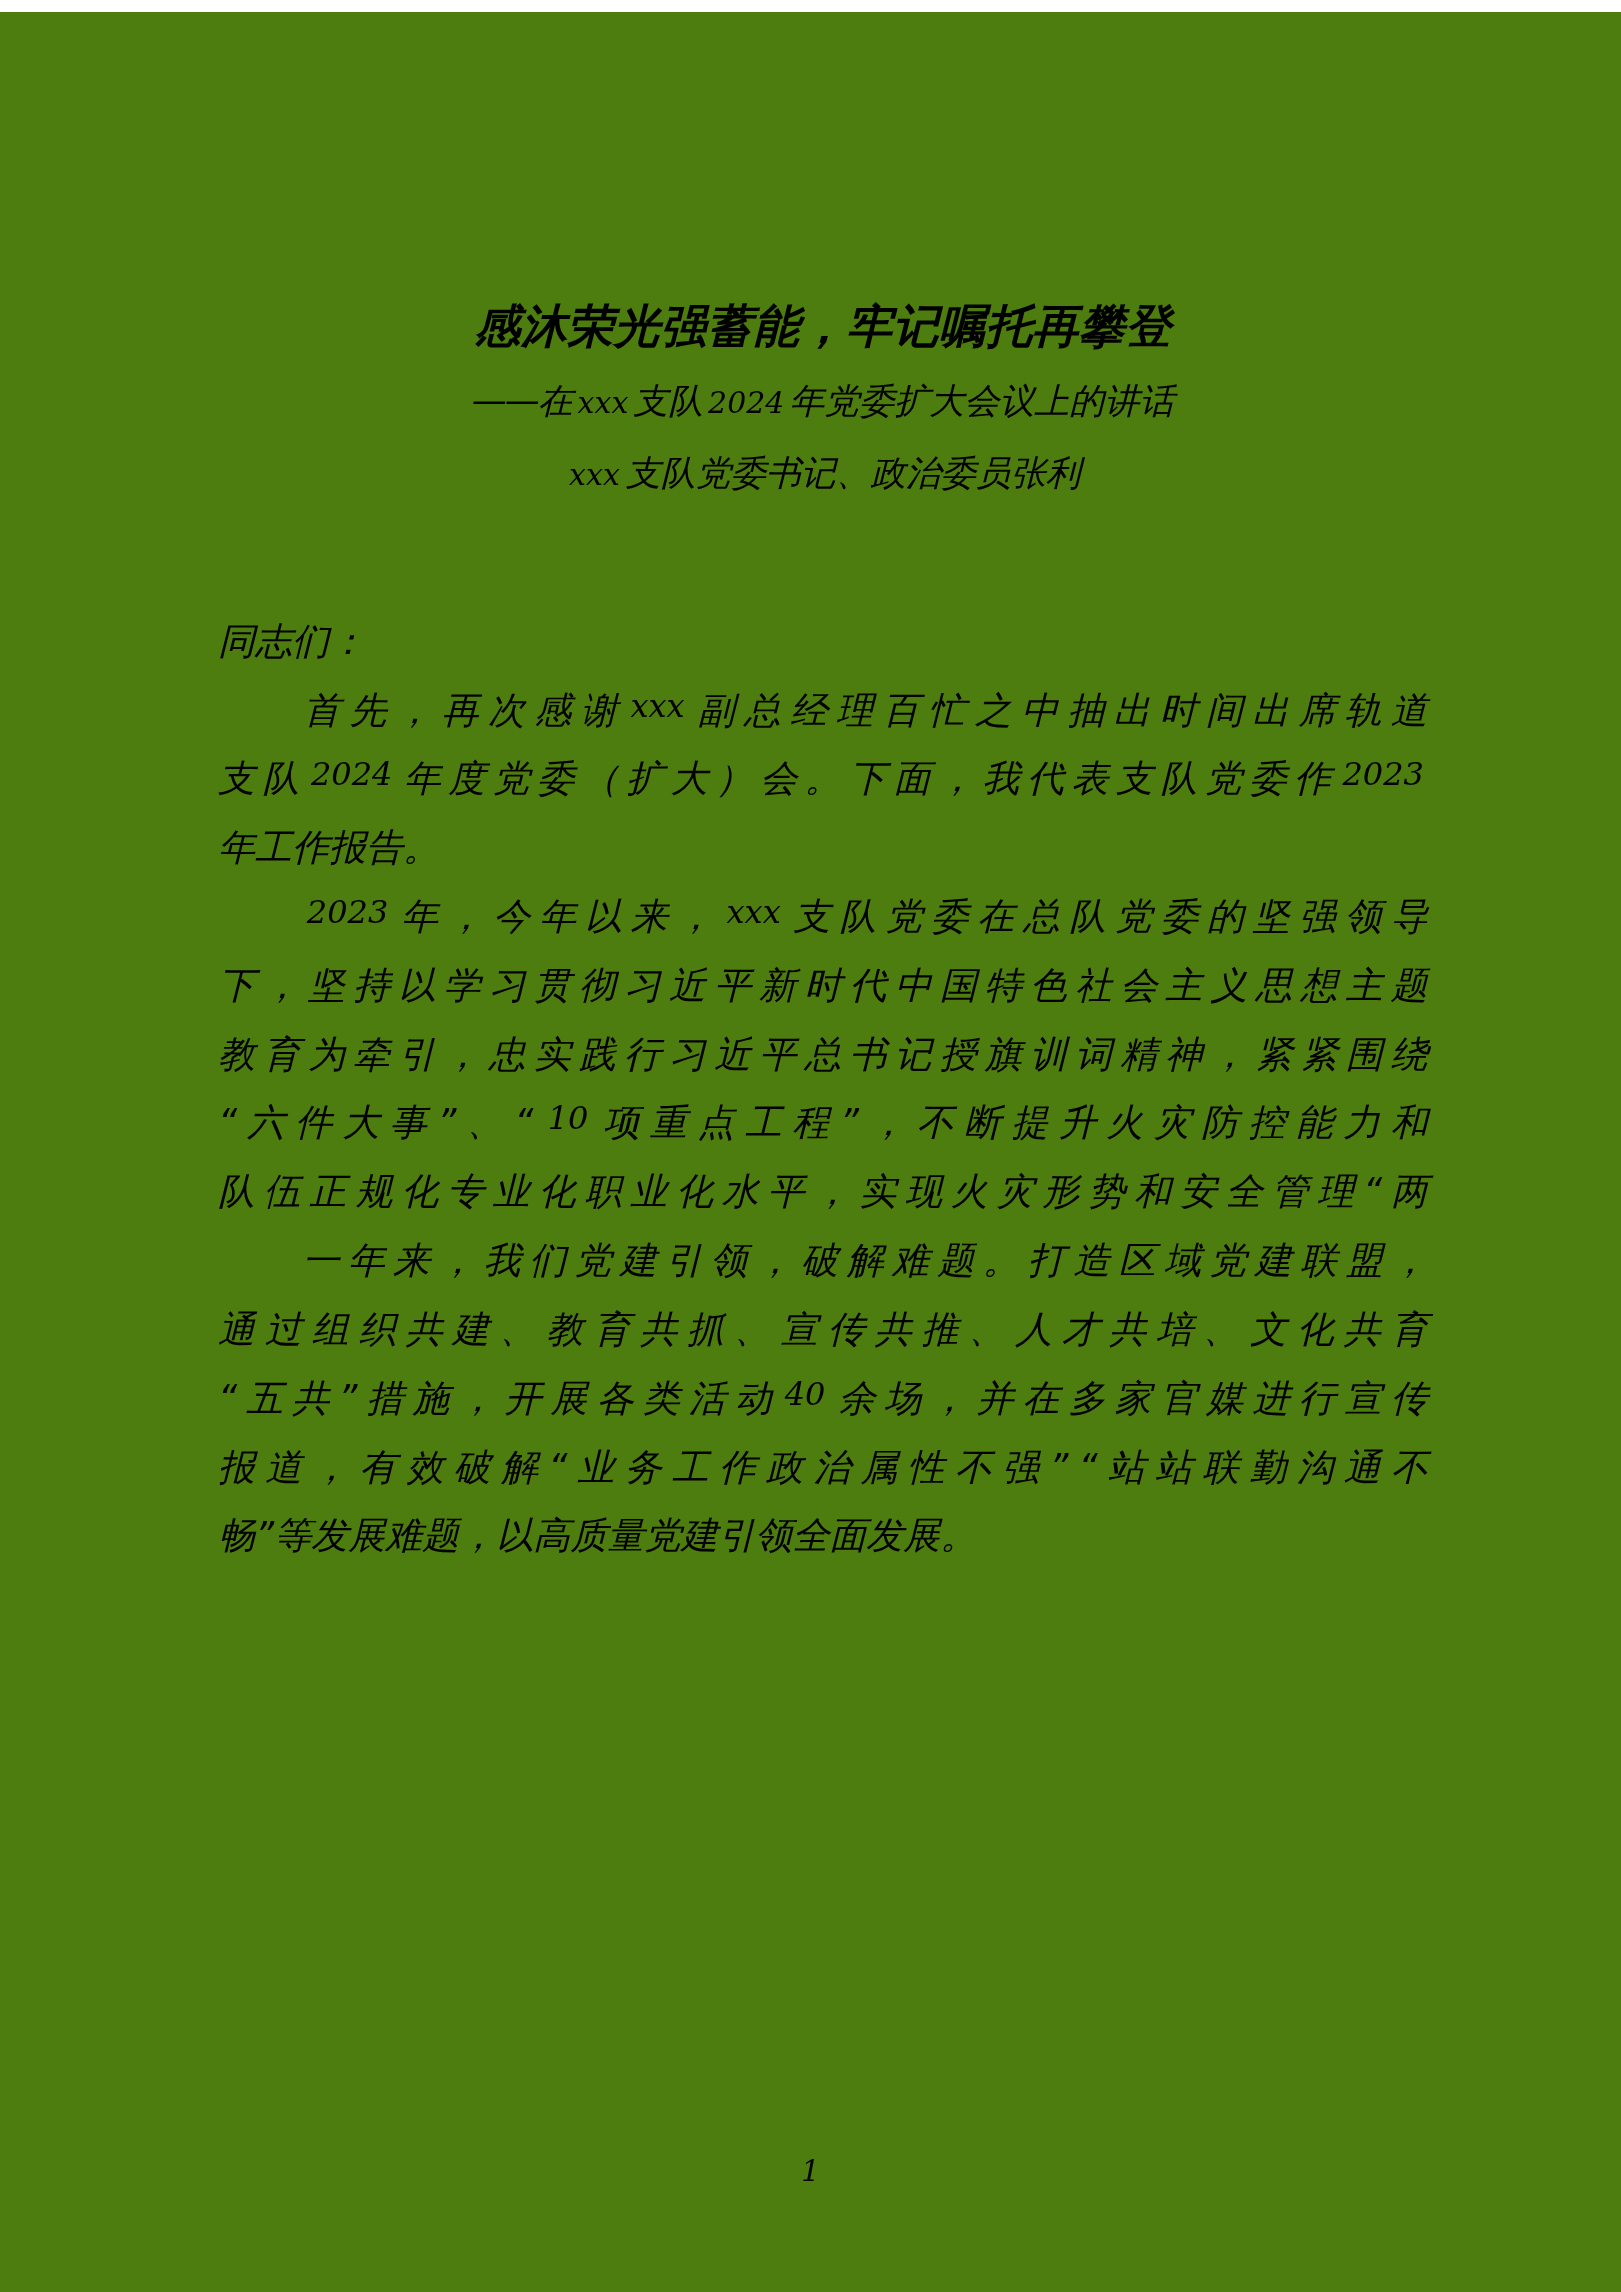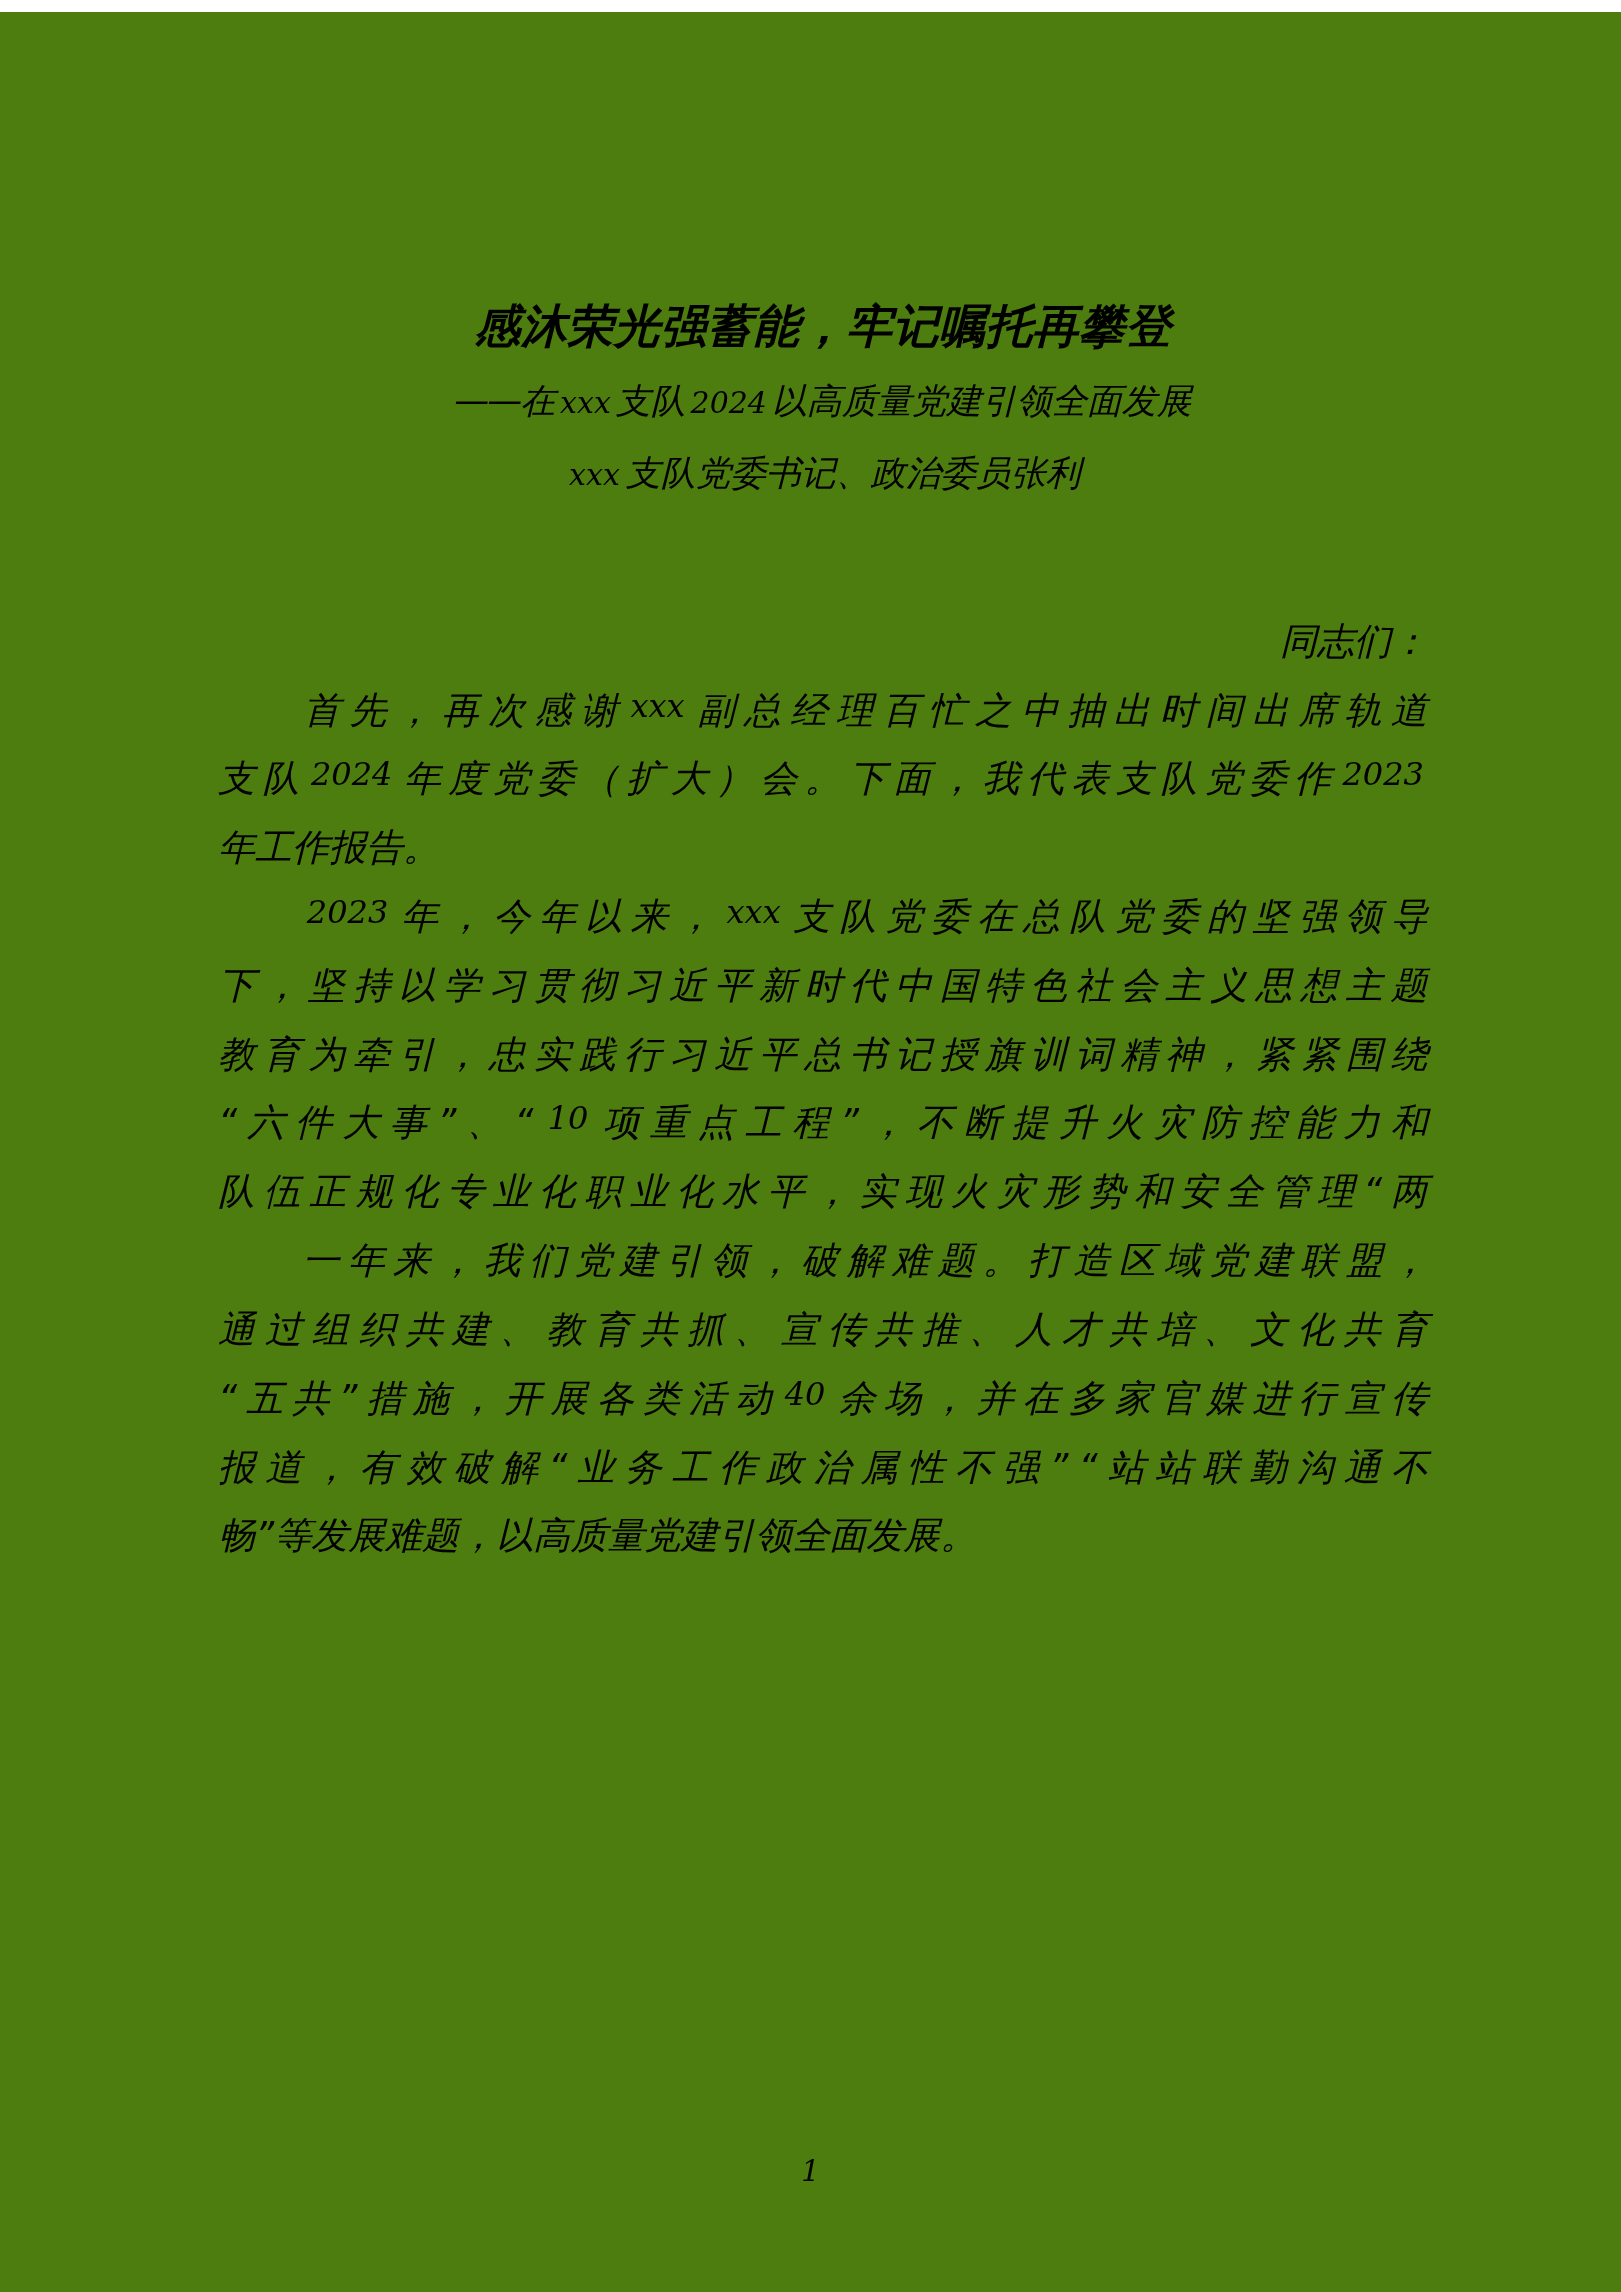--- a/index.html
+++ b/index.html
@@ -94,21 +94,20 @@
   
   .body-block {
     margin-top: 106px;
   }
 
   .salutation {
     font-family: "DejaVu Sans", "Liberation Sans", sans-serif;
     font-size: 37px;
     line-height: 1.86;
     color: #000;
-    text-align: right;
   }
 
   .para {
     font-family: "DejaVu Sans", "Liberation Sans", sans-serif;
     font-size: 37px;
     line-height: 1.86;
     color: #000;
     margin: 0;
   }
 
@@ -160,21 +159,21 @@
   <div class="content">
 
     <div class="title-block">
 
       <div class="doc-title-line">
         <span>感沐荣光强蓄能，牢记嘱托再攀登</span>
       </div>
 
 
       <div class="subtitle-line">
-        <span class="em-dash">——</span><span>在</span><span class="lat">xxx</span><span>支队</span><span class="lat">2024</span><span>以高质量党建引领全面发展</span>
+        <span class="em-dash">——</span><span>在</span><span class="lat">xxx</span><span>支队</span><span class="lat">2024</span><span>年党委扩大会议上的讲话</span>
       </div>
 
       <div class="author-line">
         <span class="lat">xxx</span><span>支队党委书记、政治委员张利</span>
       </div>
 
     </div>
 
     <div class="body-block">
 

